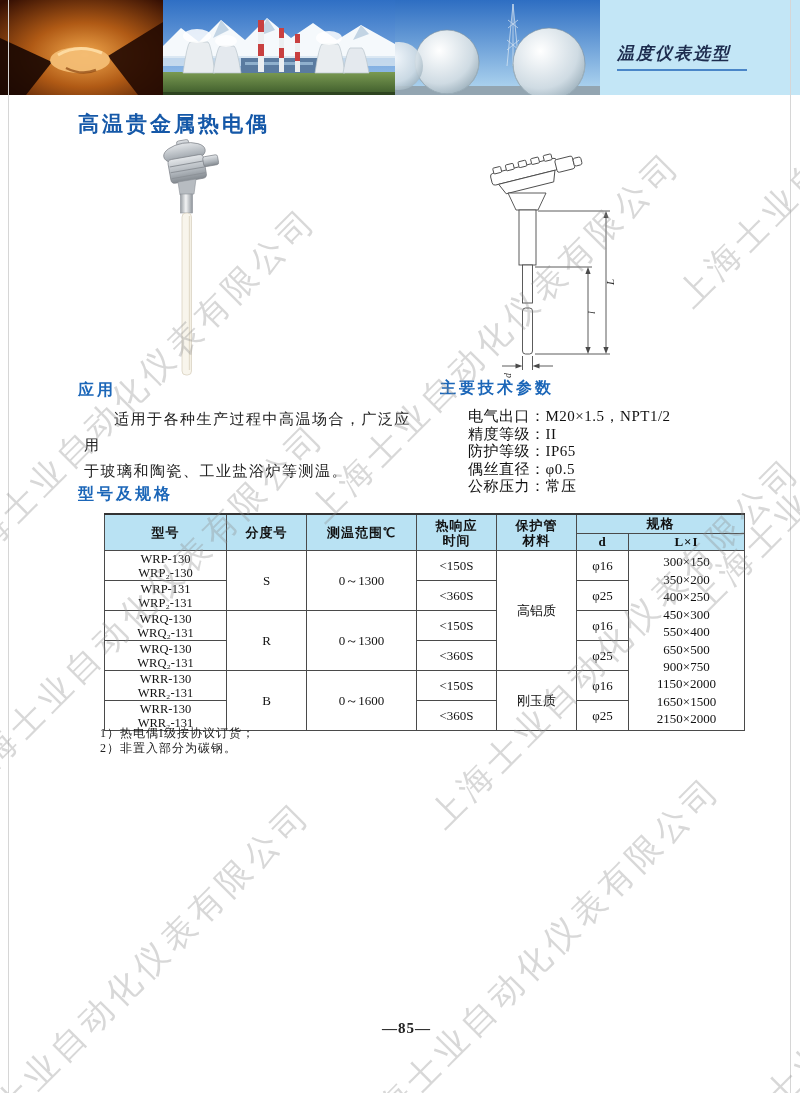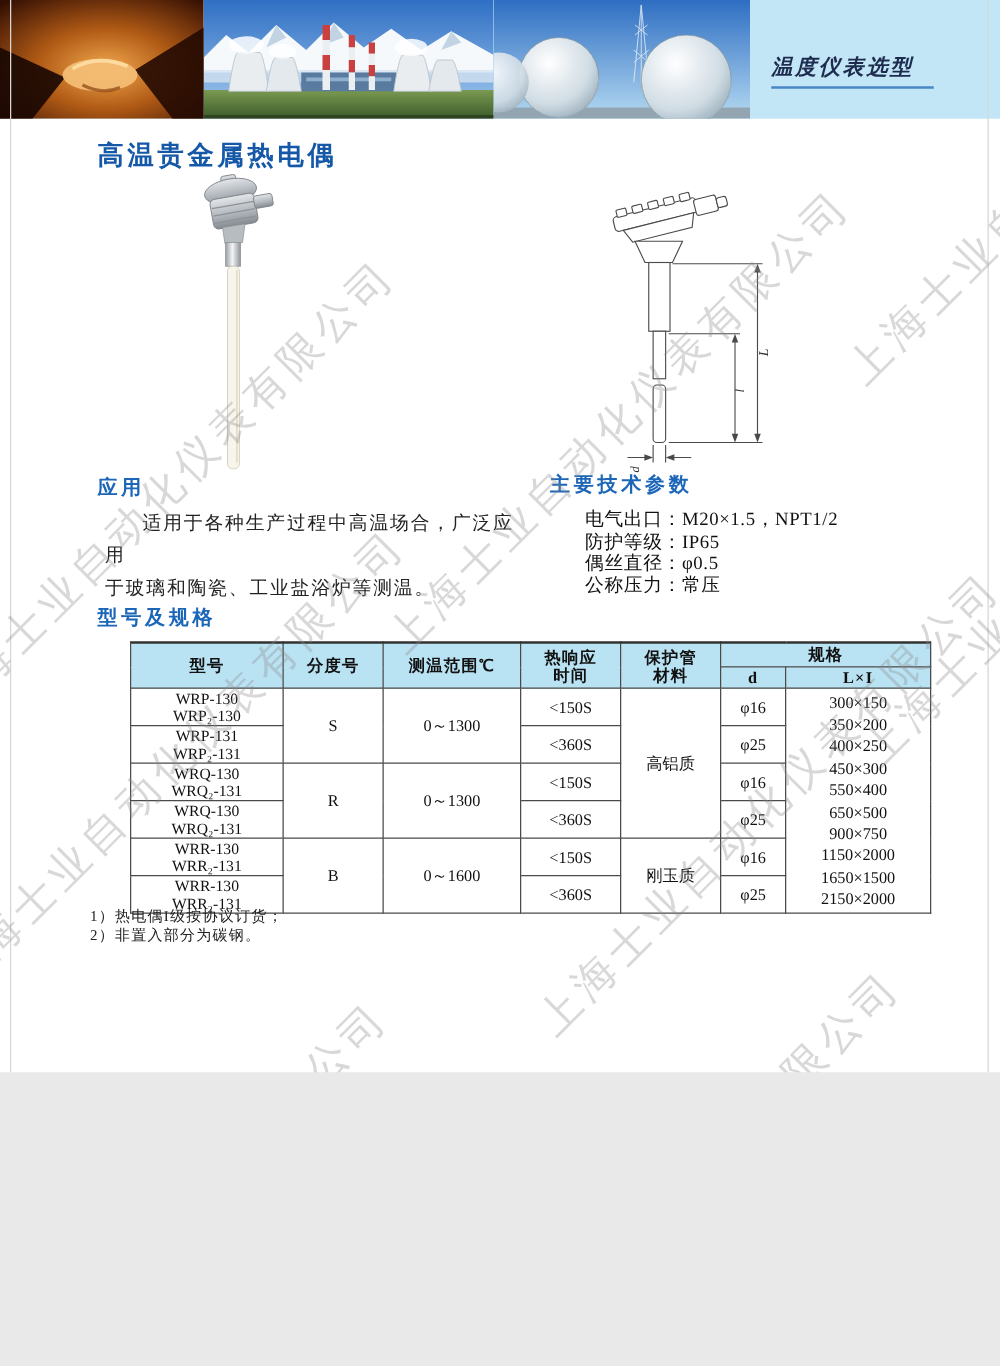--- a/index.html
+++ b/index.html
@@ -1,16 +1,16 @@
 <!DOCTYPE html>
 <html><head>
 <meta charset="utf-8">
 <style>
   html,body{margin:0;padding:0;background:#e9e9e9;}
-  .page{position:relative;width:800px;height:858px;background:#ffffff;overflow:hidden;
+  .page{position:relative;width:800px;height:1093px;background:#ffffff;overflow:hidden;
         font-family:"Liberation Serif",serif;color:#1a1a1a;}
   .edge-line{position:absolute;top:0;bottom:0;width:1px;background:#d6d6d6;}
   .edge-left{left:8px;} .edge-right{left:790px;}
 
   
   .header-band{position:absolute;left:0;top:0;width:800px;height:95px;background:#c3e6f6;}
   .header-photo{position:absolute;top:0;height:95px;overflow:hidden;}
   .hp1{left:0;width:163px;} .hp2{left:163px;width:232px;} .hp3{left:395px;width:205px;}
   .tab-title{position:absolute;left:617px;top:42px;font-family:"Liberation Sans",sans-serif;
              font-weight:bold;font-style:italic;font-size:17px;letter-spacing:2px;color:#1d2c4e;}
@@ -42,21 +42,21 @@
   th,td{border:1px solid #4a4a4a;padding:0;text-align:center;vertical-align:middle;color:#111;}
   thead th{background:#b9e2f3;font-size:13px;font-weight:bold;letter-spacing:1px;}
   .th-multiline{white-space:pre-line;line-height:15px;}
   tr.hrow1 th{height:18px;} tr.hrow2 th{height:16px;}
   tbody td{height:29px;font-size:13px;}
   td.model{font-size:12.5px;line-height:14px;}
   td.sizes{font-size:13px;vertical-align:middle;}
   td.sizes div{line-height:17.4px;}
   table{border-top:2px solid #333;}
 
-  .notes{position:absolute;left:72px;top:726px;font-size:12px;line-height:15px;color:#222;letter-spacing:1px;}
+  .notes{position:absolute;left:100px;top:726px;font-size:12px;line-height:15px;color:#222;letter-spacing:1px;}
 
   
   .page-number{position:absolute;left:382px;top:1020px;font-size:15px;font-weight:bold;color:#222;letter-spacing:1px;}
   .slogan{position:absolute;left:560px;top:1018px;font-family:"Liberation Sans",sans-serif;
           font-weight:bold;font-style:italic;font-size:17px;letter-spacing:4px;color:#4b4b4b;}
 
   
   .wm{position:absolute;font-family:"Liberation Sans",sans-serif;font-size:34px;letter-spacing:5px;
       color:rgba(140,140,140,0.34);white-space:nowrap;transform:rotate(-45deg);
       transform-origin:0 0;pointer-events:none;z-index:9;}
@@ -245,20 +245,21 @@
 
   <div class="sec-heading h-app">应用</div>
   <div class="app-par">
     <div class="indent">适用于各种生产过程中高温场合，广泛应用</div>
     <div>于玻璃和陶瓷、工业盐浴炉等测温。</div>
   </div>
 
   <div class="sec-heading h-tech">主要技术参数</div>
   <div class="tech-list">
     <div>电气出口：M20×1.5，NPT1/2</div>
+    <div>精度等级：II</div>
     <div>防护等级：IP65</div>
     <div>偶丝直径：φ0.5</div>
     <div>公称压力：常压</div>
   </div>
 
   <div class="sec-heading h-model">型号及规格</div>
 
   <div class="specs">
     <table>
       <colgroup>

